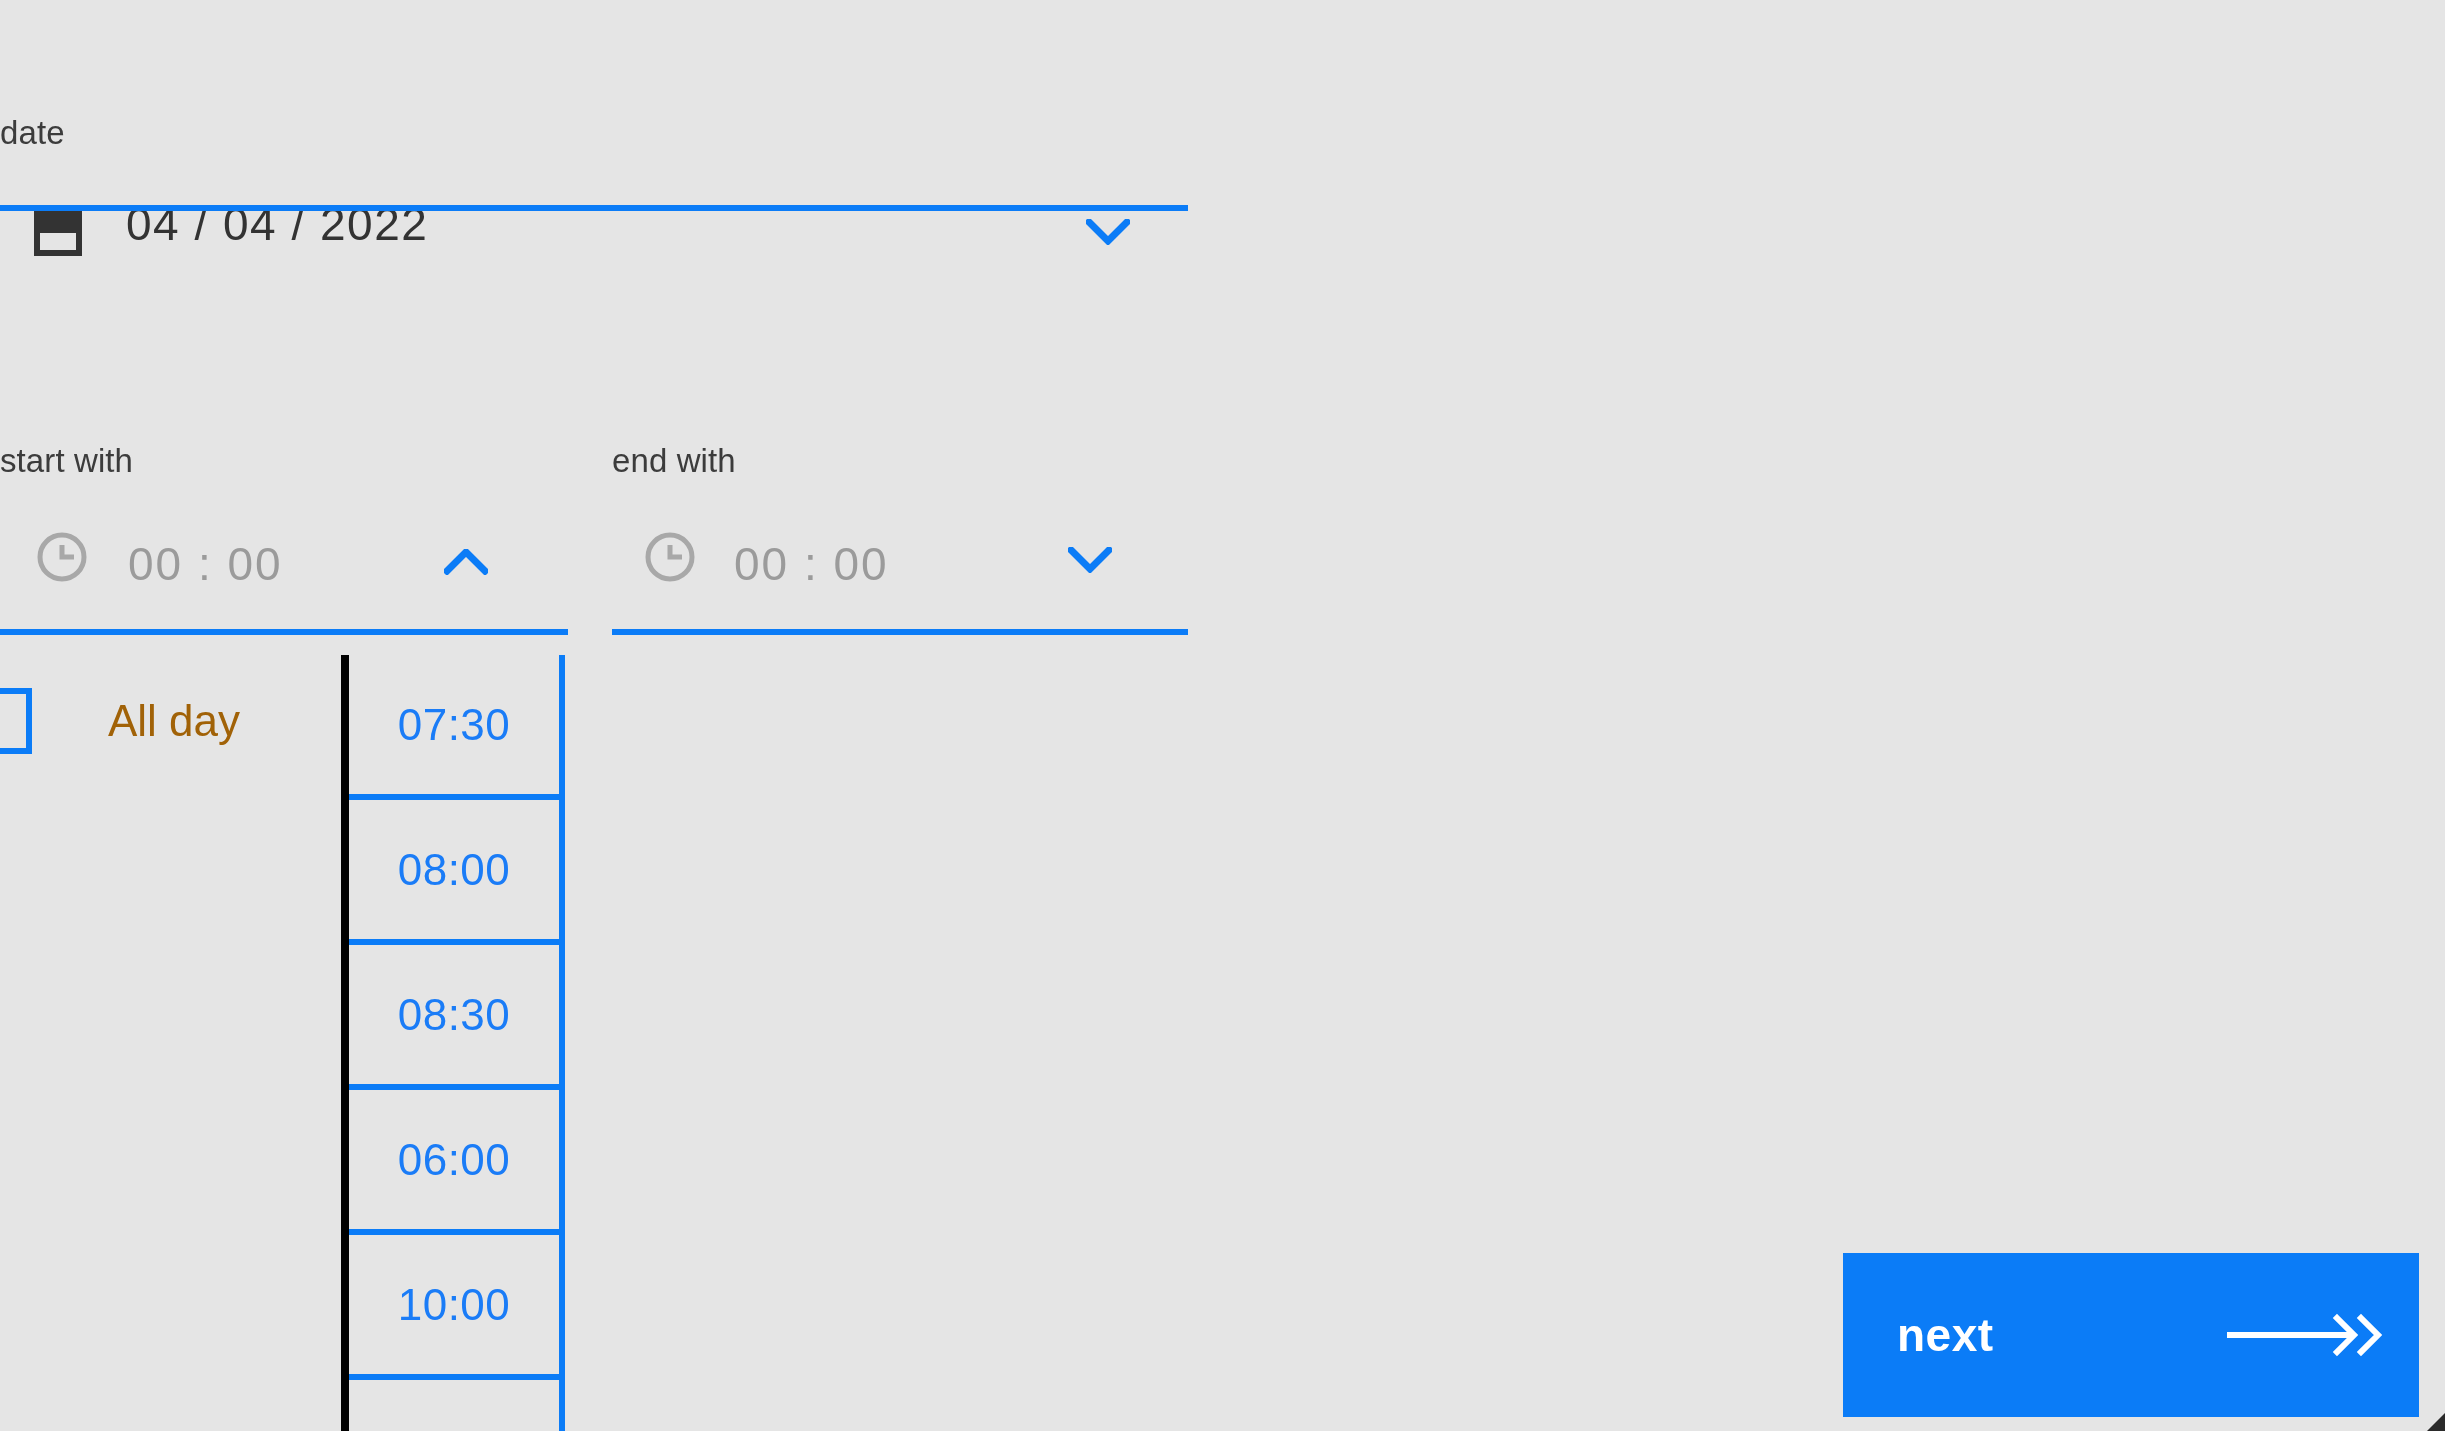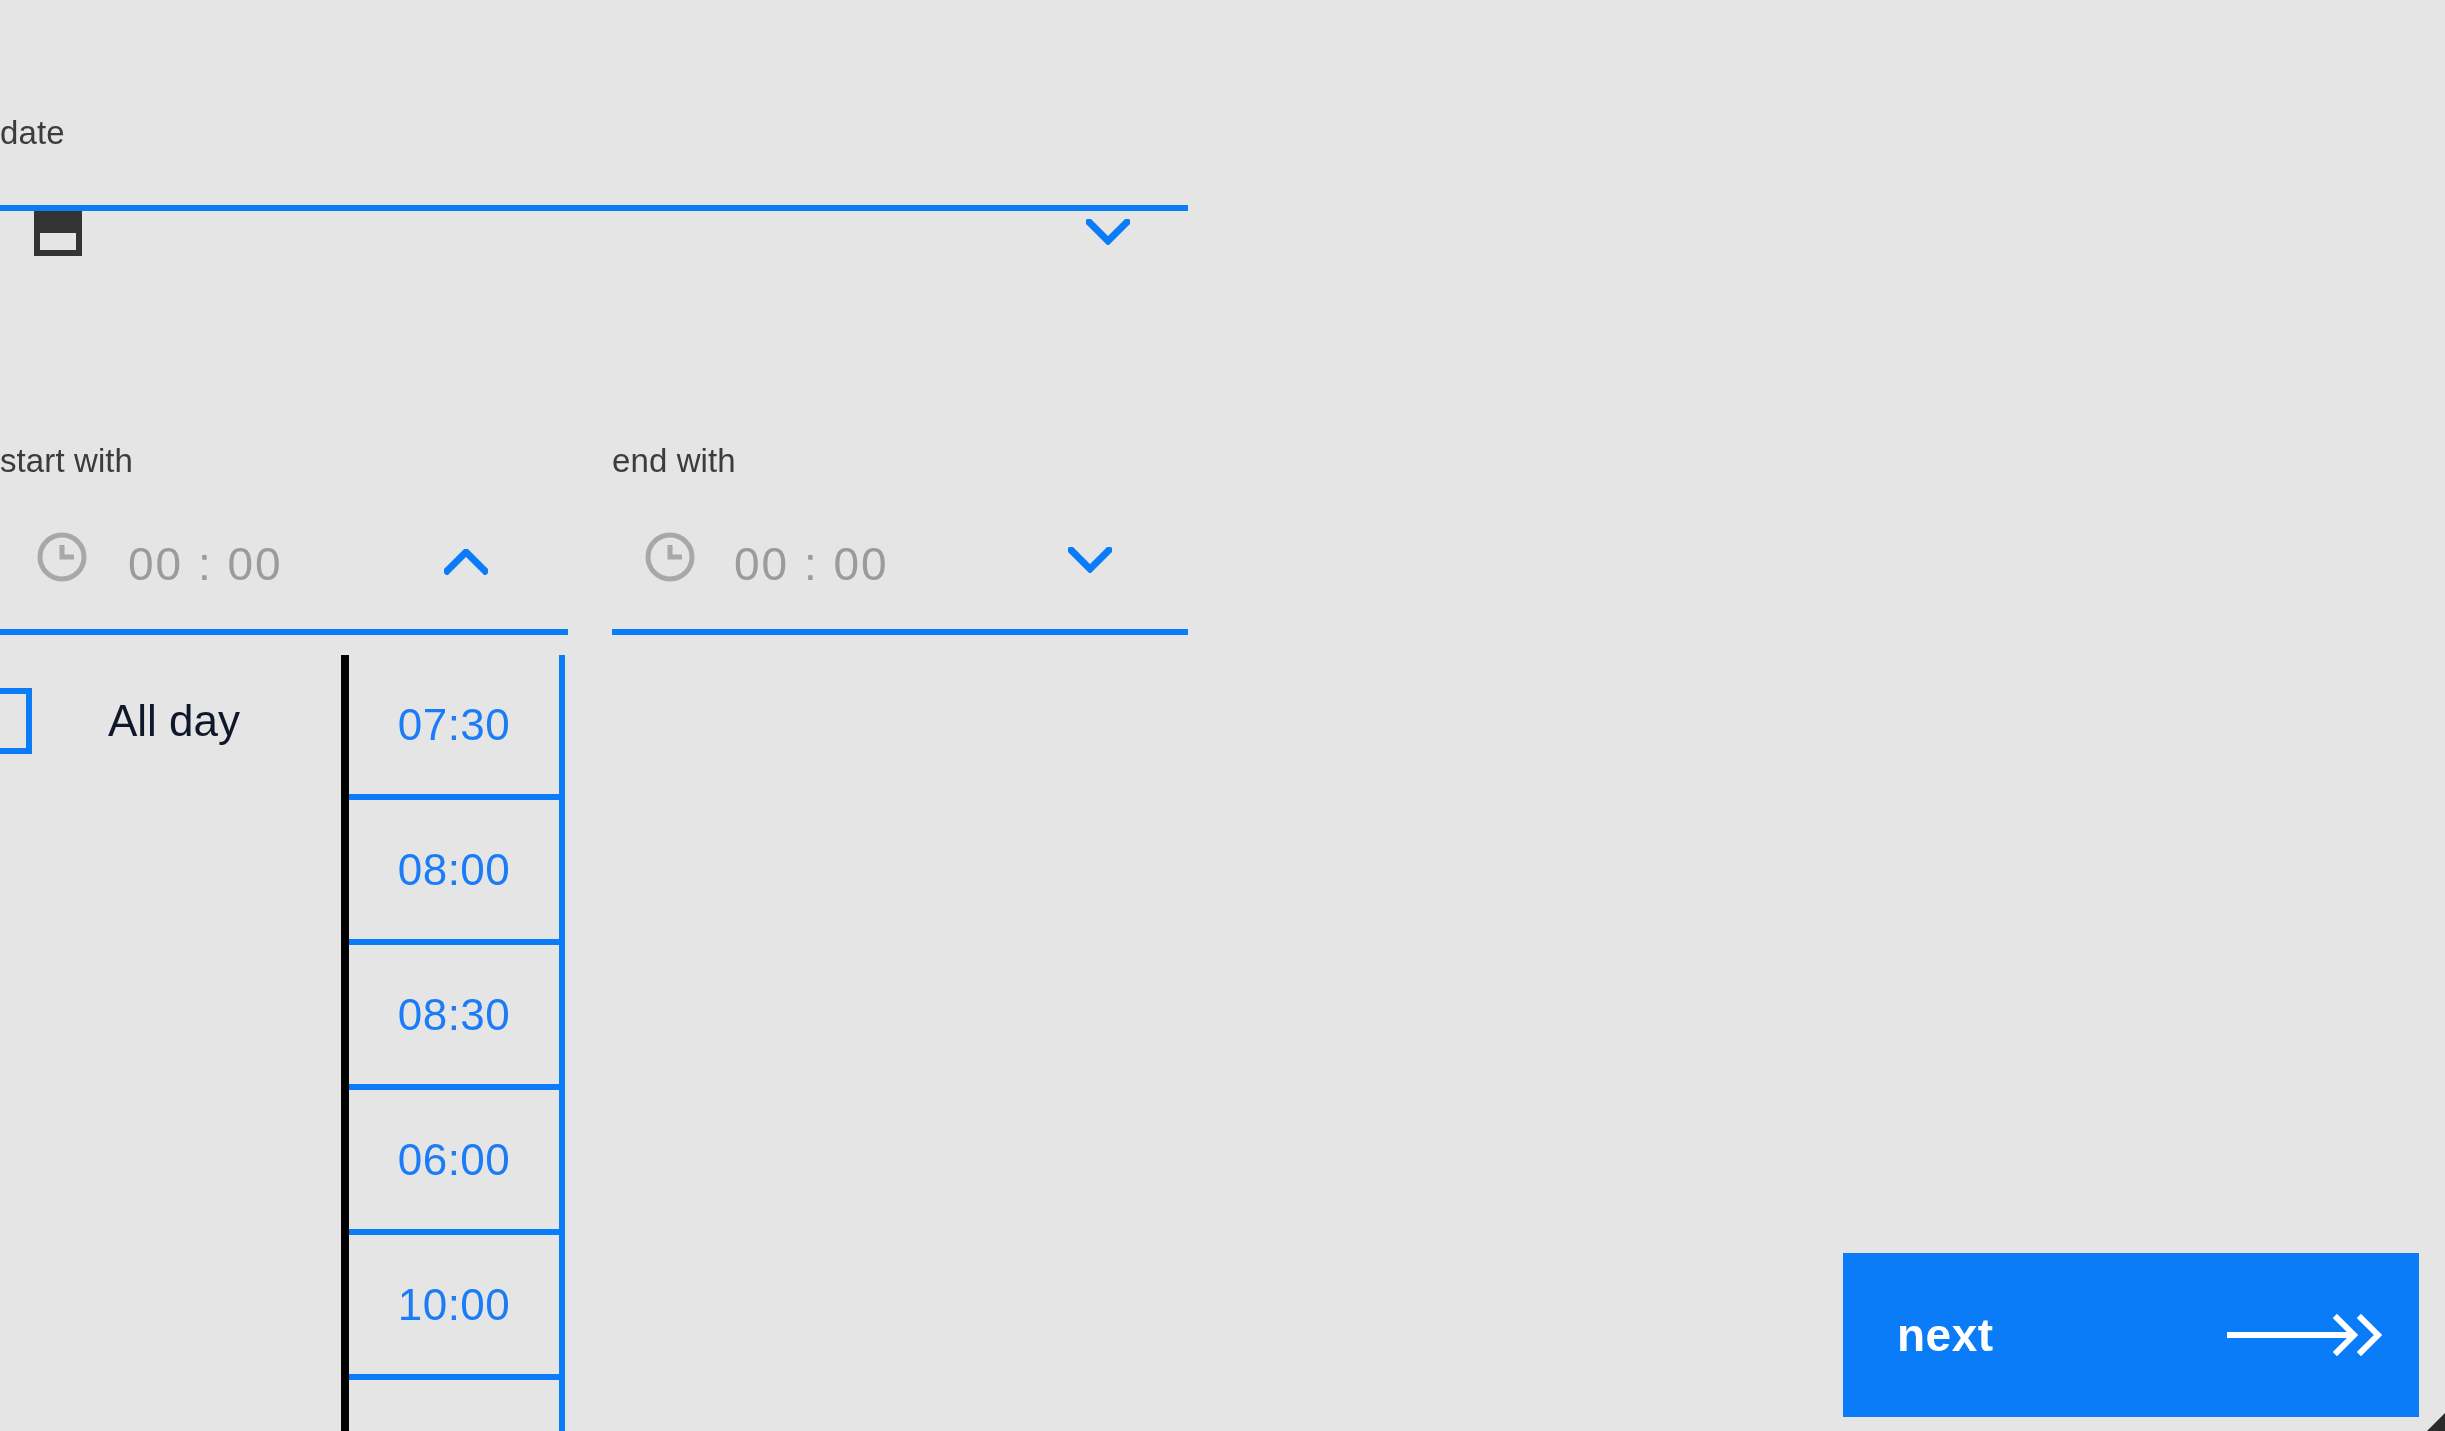--- a/index.html
+++ b/index.html
@@ -145,21 +145,21 @@
     width: 66px;
     height: 66px;
     border: 6px solid #0b7cf7;
     background: #e5e5e5;
     box-sizing: border-box;
     flex: 0 0 auto;
   }
   .allday-label {
     margin-left: 76px;
     font-size: 44px;
-    color: #0f172a;
+    color: #a16207;
     line-height: 1;
     white-space: nowrap;
   }
 
   
   .time-dropdown {
     position: absolute;
     left: 341px;
     top: 655px;
     width: 224px;
@@ -234,20 +234,21 @@
         <svg width="48" height="50" viewBox="0 0 48 50" xmlns="http://www.w3.org/2000/svg">
           <rect x="3" y="7" width="42" height="40" fill="none" stroke="#333333" stroke-width="6"></rect>
           <rect x="3" y="7" width="42" height="15" fill="#333333"></rect>
           <rect x="11" y="0" width="5" height="15" fill="#333333"></rect>
           <rect x="32" y="0" width="5" height="15" fill="#333333"></rect>
           <rect x="11" y="5" width="5" height="12" fill="#333333"></rect>
           <rect x="32" y="5" width="5" height="12" fill="#333333"></rect>
           <rect x="3" y="22" width="42" height="5" fill="#333333"></rect>
         </svg>
       </span>
+      <span class="date-value">04 / 04 / 2022</span>
       <span class="chev date-chev">
         <svg width="44" height="26" viewBox="0 0 44 26" xmlns="http://www.w3.org/2000/svg">
           <polyline points="3,3 22,22 41,3" fill="none" stroke="#0b7cf7" stroke-width="7" stroke-linecap="square" stroke-linejoin="miter"></polyline>
         </svg>
       </span>
     </div>
   </div>
   <div class="underline date-underline"></div>
 
   <div class="start-group">

